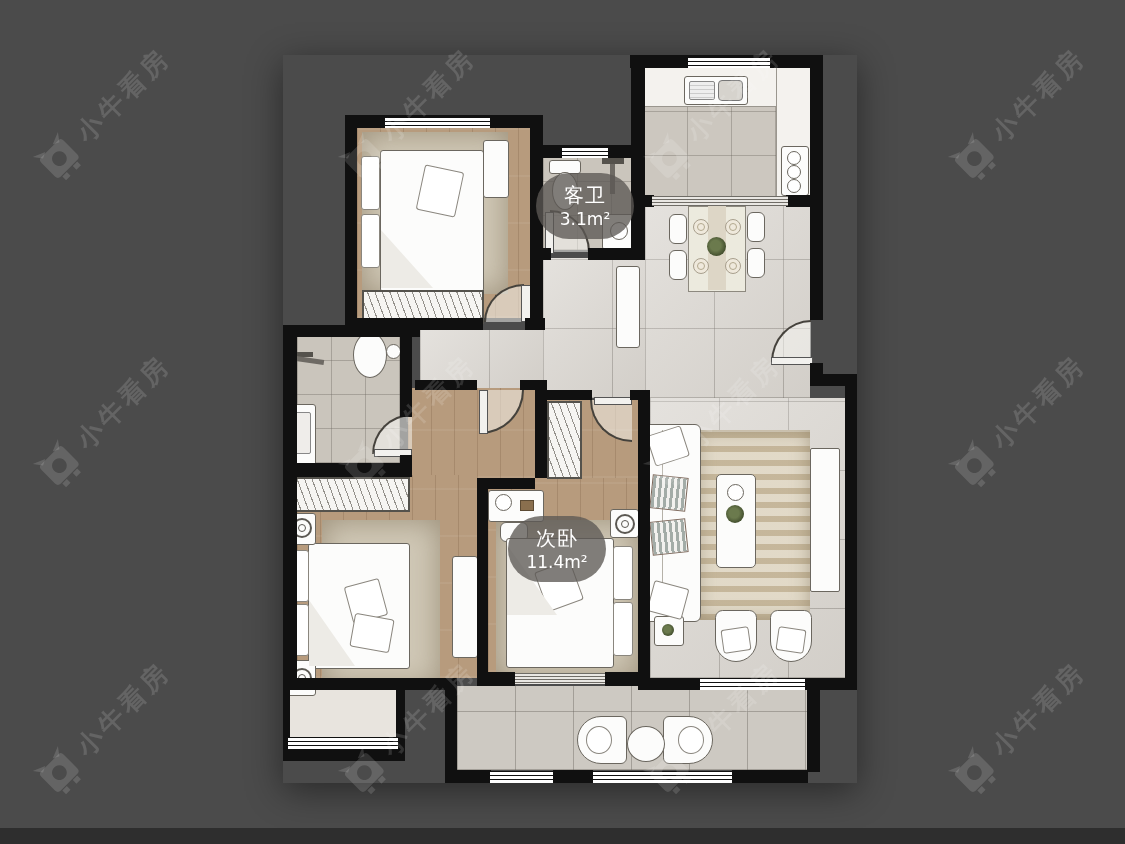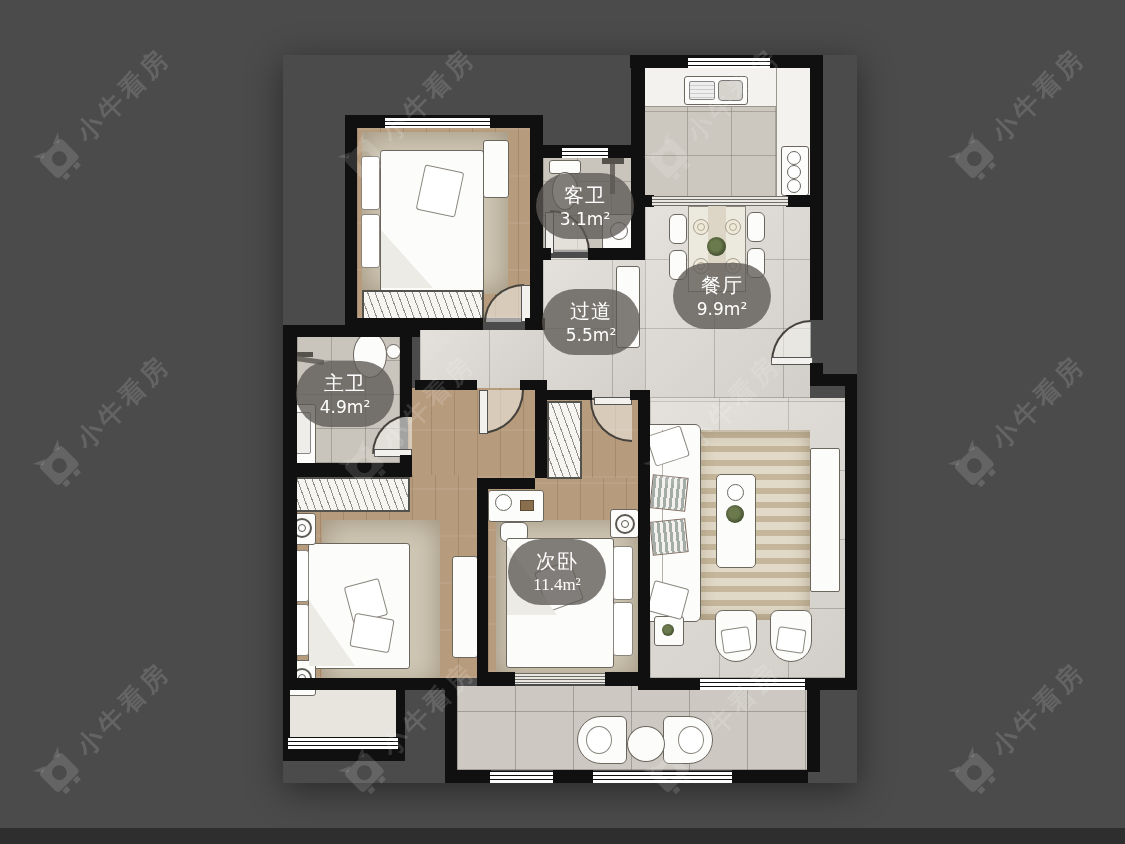--- a/index.html
+++ b/index.html
@@ -255,33 +255,21 @@
   <div class="wh" style="left:577px;top:716px;width:48px;height:46px;border-radius:24px 6px 6px 24px;"></div>
   <i class="pil" style="left:586px;top:726px;width:24px;height:26px;border-radius:50%;"></i>
   <div class="wh" style="left:663px;top:716px;width:48px;height:46px;border-radius:6px 24px 24px 6px;"></div>
   <i class="pil" style="left:678px;top:726px;width:24px;height:26px;border-radius:50%;"></i>
   <div class="wh ell" style="left:627px;top:726px;width:36px;height:34px;"></div>
 
   <div class="label" style="left:585px;top:206px;">
     <div class="nm">客卫</div>
     <div class="ar">3.1m²</div>
   </div>
-  <div class="label" style="left:591px;top:322px;">
-    <div class="nm">过道</div>
-    <div class="ar">5.5m²</div>
-  </div>
-  <div class="label" style="left:722px;top:296px;">
-    <div class="nm">餐厅</div>
-    <div class="ar">9.9m²</div>
-  </div>
-  <div class="label" style="left:345px;top:394px;">
-    <div class="nm">主卫</div>
-    <div class="ar">4.9m²</div>
-  </div>
-  <div class="label" style="left:557px;top:572px;font-family:Liberation Serif, serif;">
+  <div class="label" style="left:557px;top:549px;">
     <div class="nm">次卧</div>
     <div class="ar">11.4m²</div>
   </div>
 
   <div class="wm" style="left:105px;top:113px;">
       <svg viewBox="0 0 40 40">
         <path d="M9 9 L3 1 L15 6 Z"></path>
         <path d="M31 9 L37 1 L25 6 Z"></path>
         <path fill-rule="evenodd" d="M8 7 H32 Q35 7 35 11 V29 Q35 33 31 33 H9 Q5 33 5 29 V11 Q5 7 8 7 Z M20 13 A7 7 0 1 0 20.01 13 Z"></path>
         <rect x="10" y="34" width="6" height="5"></rect>

